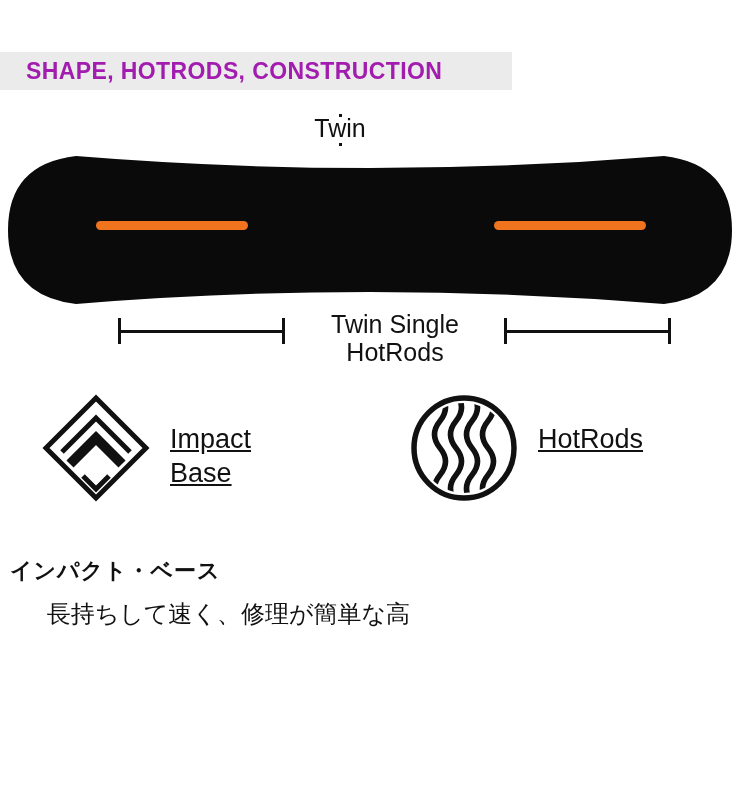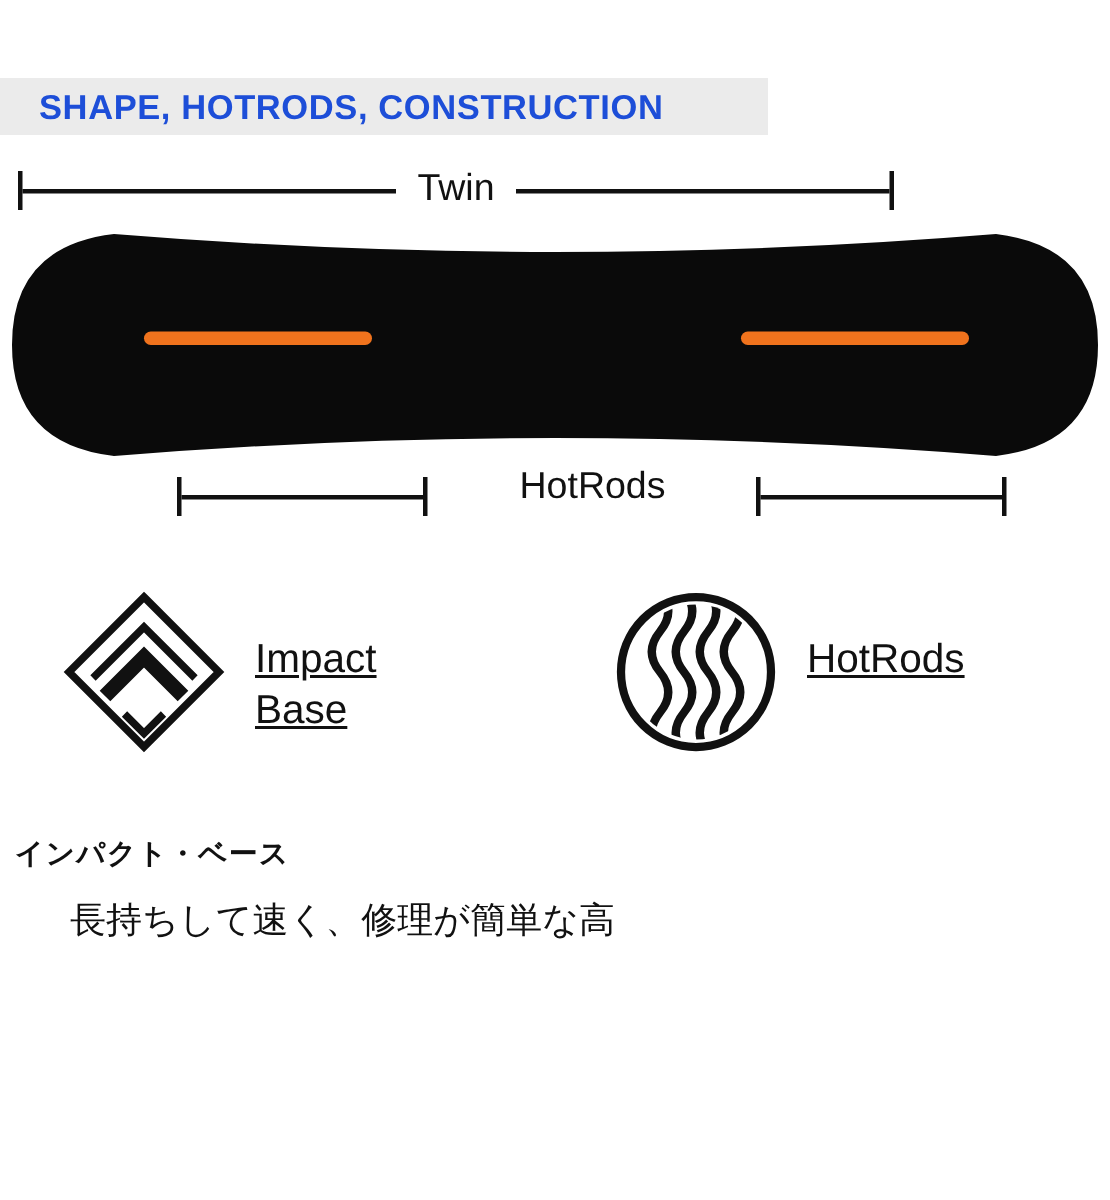--- a/index.html
+++ b/index.html
@@ -5,27 +5,27 @@
   html,body { margin:0; padding:0; background:#ffffff; }
   body { font-family:"Liberation Sans","DejaVu Sans",sans-serif; color:#111; }
   .page { position:relative; width:740px; height:800px; background:#fff; overflow:hidden; }
 
   
   .header-bar {
     position:absolute; left:0; top:52px; width:512px; height:38px;
     background:#ebebeb; display:flex; align-items:center; padding-left:26px; box-sizing:border-box;
   }
   .header-bar h1 {
-    margin:0; font-size:23px; font-weight:800; letter-spacing:0.4px; color:#1d4ed8;
+    margin:0; font-size:23px; font-weight:800; letter-spacing:0.4px; color:#a21caf;
   }
 
   
   .dim-twin {
-    position:absolute; left:12px; top:114px; width:584px; height:26px;
-    display:flex; align-items:center;
+    position:absolute; left:12px; top:114px; width:656px; height:26px;
+    display:flex; align-items:center;flex-direction:column;
   }
   .tick { width:3px; height:26px; background:#111; flex:0 0 3px; }
   .dim-line { height:3px; background:#111; flex:1 1 auto; }
   .dim-label {
     flex:0 0 auto; margin:0 14px; font-size:25px; font-weight:500; line-height:26px;
     transform:translateY(-2px);
   }
 
   
   .board-wrap { position:absolute; left:6px; top:150px; width:728px; height:160px; }
@@ -50,21 +50,21 @@
   .icon-bamboo { left:408px; top:392px; }
   .feature-label {
     position:absolute; font-size:27px; font-weight:500; line-height:34px;text-decoration:underline;
   }
   .label-impact { left:170px; top:422px; }
   .label-bamboo { left:538px; top:422px; }
 
   
   .jp-heading {
     position:absolute; left:10px; top:556px;
-    font-size:19px; font-weight:800; letter-spacing:1px;
+    font-size:22px; font-weight:800; letter-spacing:1px;
   }
   .jp-body {
     position:absolute; left:10px; top:594px; width:400px;
     font-size:24px; line-height:40px; font-weight:400;text-align:right;
   }
 </style>
 </head>
 <body>
 
 <div class="page">
@@ -89,20 +89,21 @@
     </svg>
   </div>
 
   <div class="bracket bracket-left">
     <div class="dim-line"></div>
   </div>
   <div class="bracket bracket-right">
     <div class="dim-line"></div>
   </div>
   <div class="hotrods-label">
+    <div>Twin Single</div>
     <div>HotRods</div>
   </div>
 
   <div class="feature-icon icon-impact">
     <svg width="112" height="112" viewBox="0 0 112 112">
       <path d="M56,6 L106,56 L56,106 L6,56 Z" fill="#fff" stroke="#111" stroke-width="5" stroke-linejoin="miter"></path>
       <path d="M22,60 L56,26 L90,60" fill="none" stroke="#111" stroke-width="5"></path>
       <path d="M30,72 L56,46 L82,72" fill="none" stroke="#111" stroke-width="10"></path>
       <path d="M43,84 L56,97 L69,84" fill="none" stroke="#111" stroke-width="5"></path>
     </svg>

